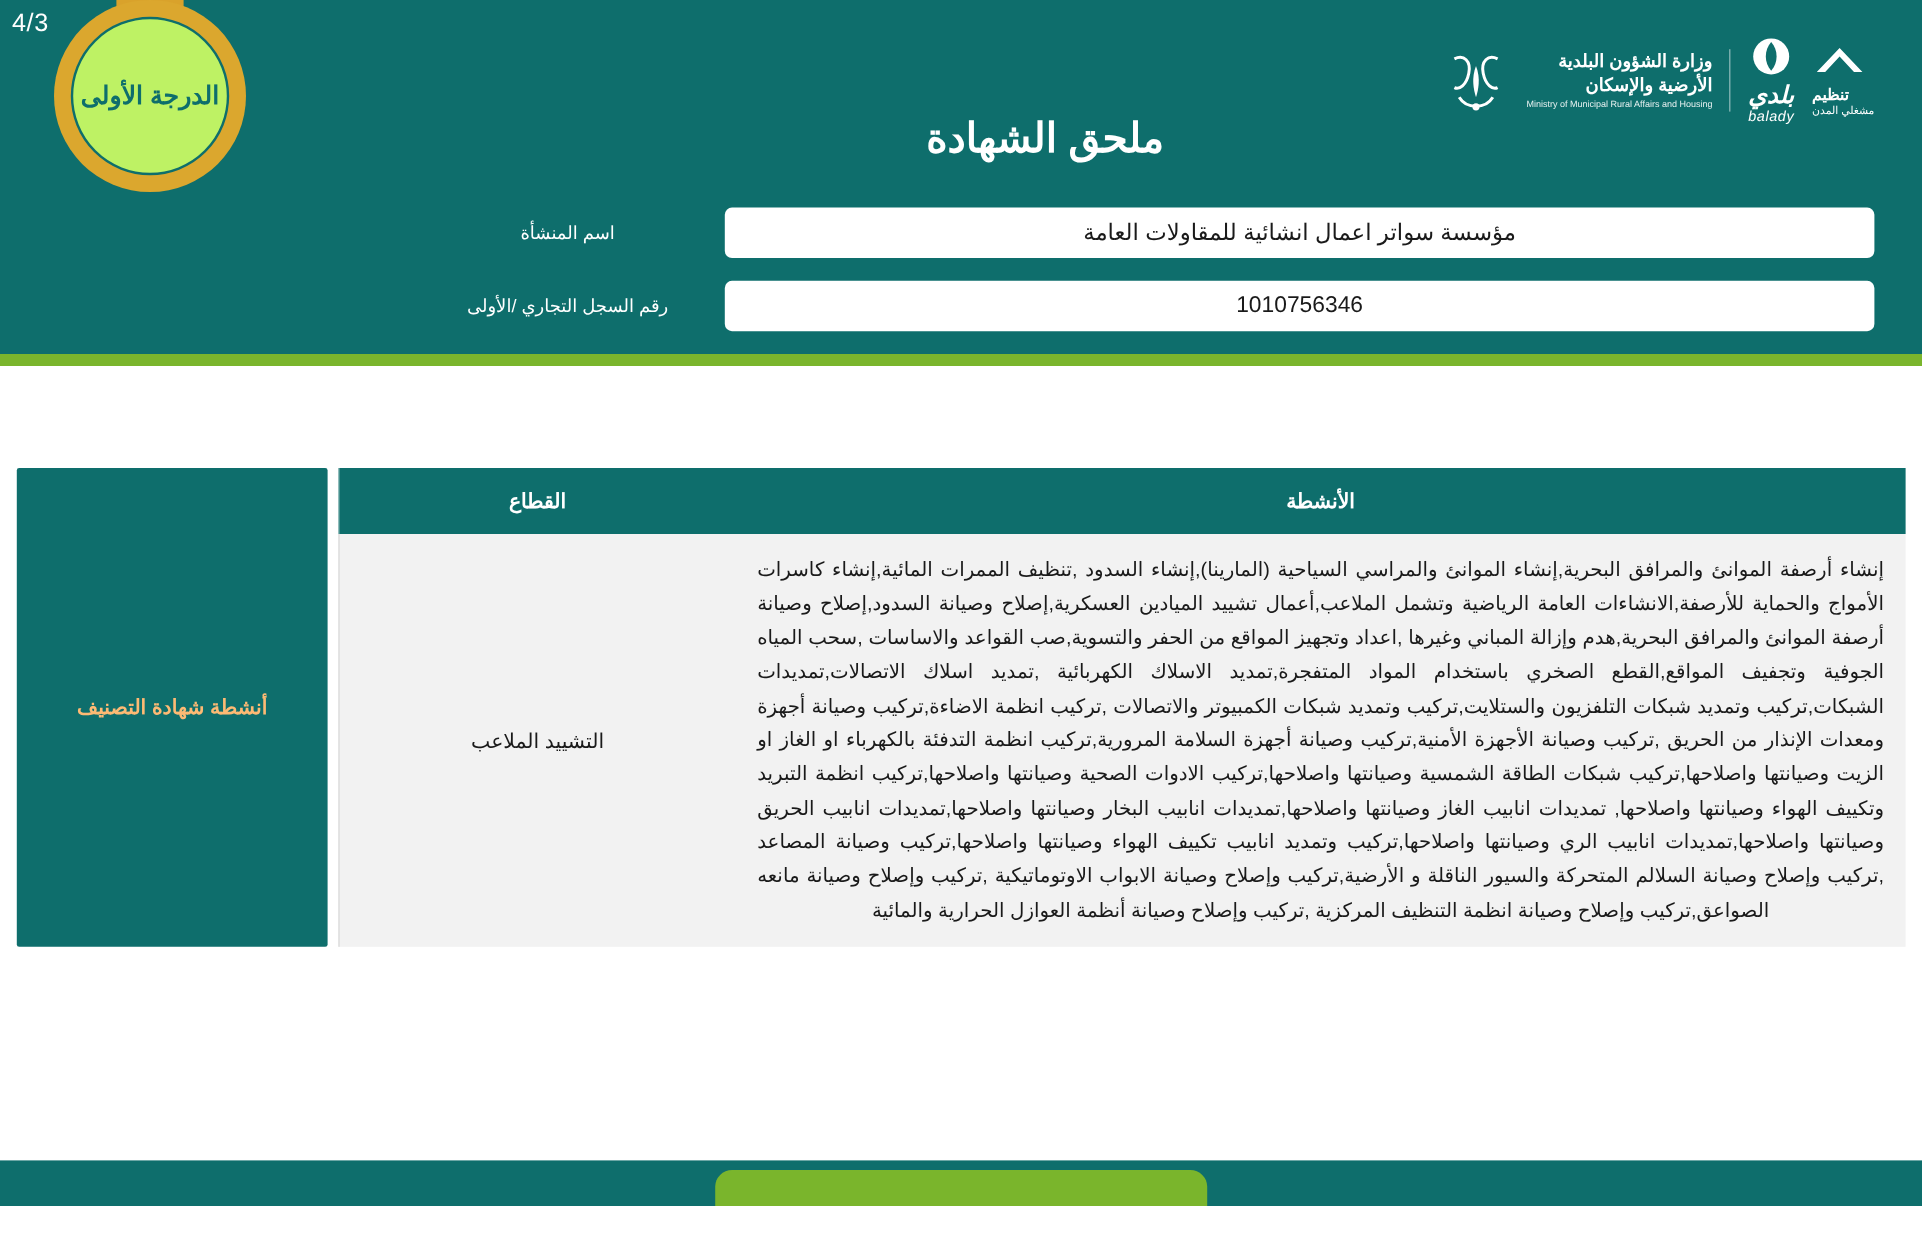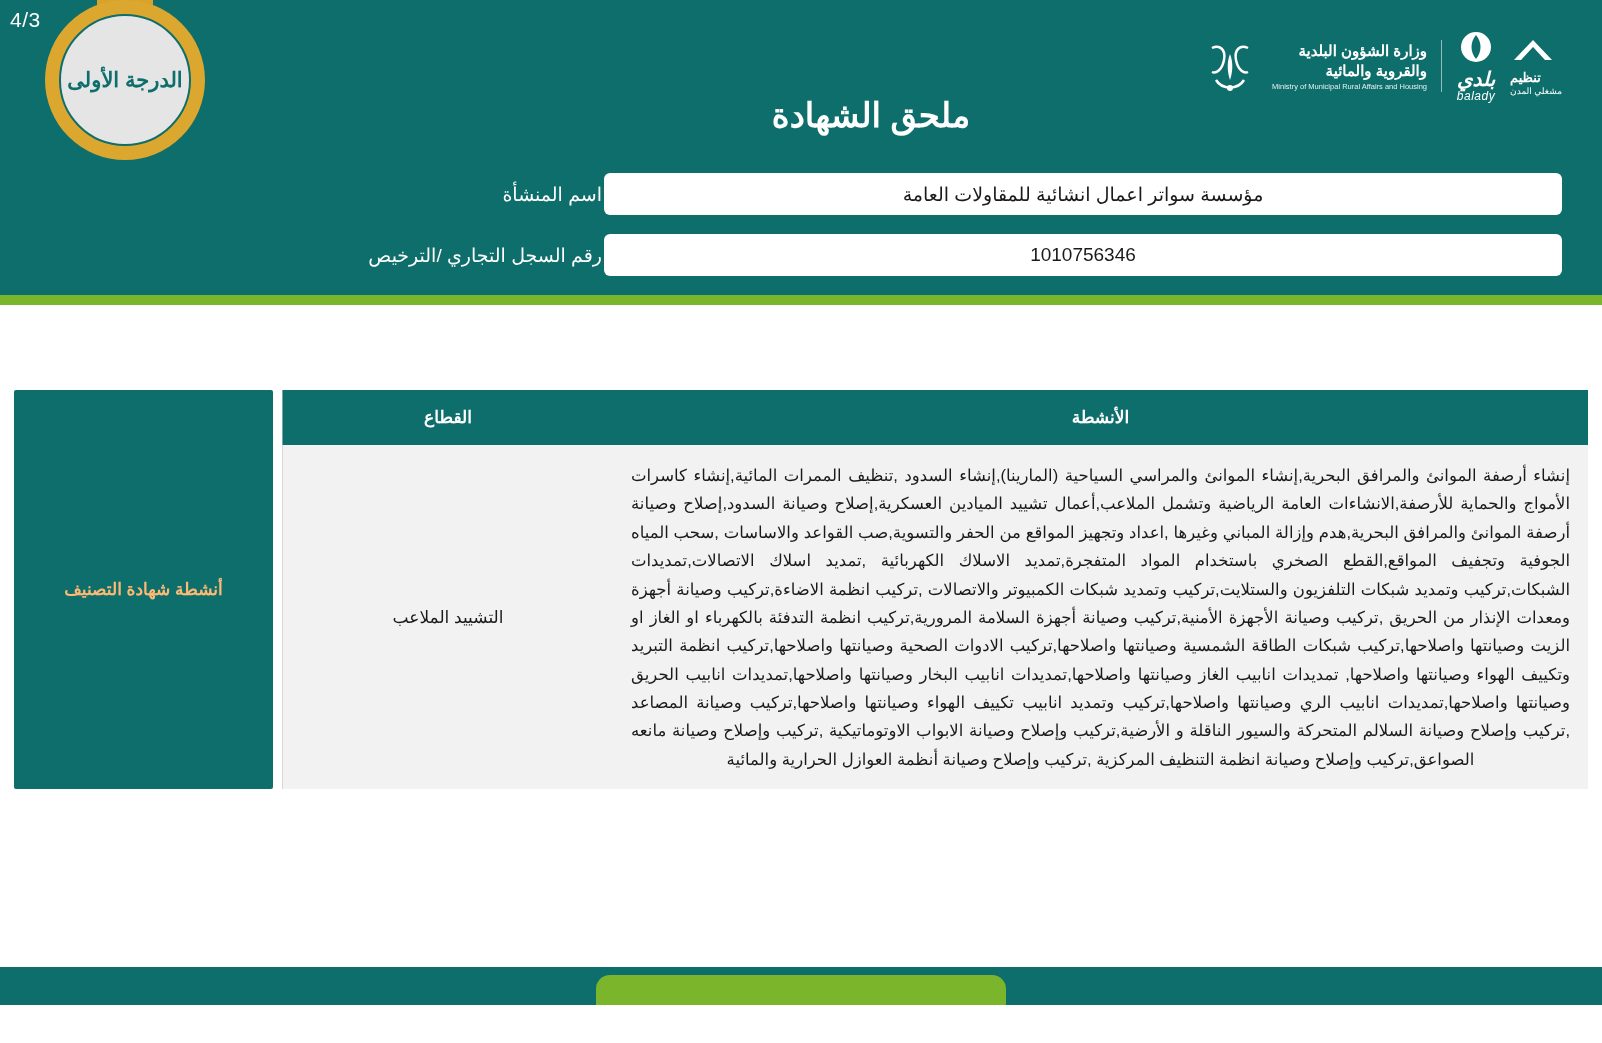--- a/index.html
+++ b/index.html
@@ -68,21 +68,21 @@
     background: #dba72e;
     box-shadow: 0 0 0 0 #dba72e;
   }
   .medal .disc-inner {
     position: absolute;
     top: 56px;
     left: 14px;
     width: 132px;
     height: 132px;
     border-radius: 50%;
-    background: #e5e5e5;
+    background: #bef264;
     border: 2px solid #0e6e6c;
     box-sizing: border-box;
     display: flex;
     align-items: center;
     justify-content: center;
   }
   .medal .disc-inner span {
     color: #0e6e6c;
     font-size: 21px;
     font-weight: bold;
@@ -152,24 +152,24 @@
     flex-direction: row;
     align-items: center;
     right: 40px;
     width: 1230px;
     justify-content: flex-start;
   }
   .field-row.r1 { top: 173px; }
   .field-row.r2 { top: 234px; }
   .field-label {
     color: #ffffff;
-    font-size: 19px;
+    font-size: 15px;
     width: 250px;
-    text-align: right;
-    padding-right: 2px;
+    text-align: center;
+    padding-right: 12px;
     box-sizing: border-box;
   }
   .field-value {
     background: #ffffff;
     border-radius: 6px;
     height: 42px;
     width: 958px;
     display: flex;
     align-items: center;
     justify-content: center;
@@ -302,21 +302,21 @@
         <path d="M20 5 C14 12 14 22 20 29 C26 22 26 12 20 5 Z" fill="#0e6e6c"></path>
       </svg>
       <div class="ar">بلدي</div>
       <div class="en">balady</div>
     </div>
 
     <div class="logo-sep"></div>
 
     <div class="ministry-text">
       <div class="ar1">وزارة الشؤون البلدية</div>
-      <div class="ar2">والقروية والمائية</div>
+      <div class="ar2">الأرضية والإسكان</div>
       <div class="en">Ministry of Municipal Rural Affairs and Housing</div>
     </div>
 
     <div class="emblem">
       <svg width="56" height="64" viewBox="0 0 56 64">
         <path d="M10 14 C18 10 24 16 22 26 C20 36 14 40 10 38" stroke="#ffffff" stroke-width="2.5" fill="none"></path>
         <path d="M46 14 C38 10 32 16 34 26 C36 36 42 40 46 38" stroke="#ffffff" stroke-width="2.5" fill="none"></path>
         <path d="M28 20 C24 30 26 40 28 46 C30 40 32 30 28 20 Z" fill="#ffffff"></path>
         <path d="M14 46 C20 56 36 56 42 46" stroke="#ffffff" stroke-width="2.5" fill="none"></path>
         <circle cx="28" cy="54" r="3" fill="#ffffff"></circle>
@@ -328,21 +328,21 @@
     <span>ملحق الشهادة</span>
   </div>
 
   <div class="field-row r1">
     <div class="field-value">مؤسسة سواتر اعمال انشائية للمقاولات العامة</div>
     <div class="field-label">اسم المنشأة</div>
   </div>
 
   <div class="field-row r2">
     <div class="field-value ltr">1010756346</div>
-    <div class="field-label">رقم السجل التجاري /الترخيص</div>
+    <div class="field-label">رقم السجل التجاري /الأولى</div>
   </div>
 
   <div class="header-accent"></div>
 </div>
 
 <div class="body-area">
 
   <div class="table-wrap">
 
     <div class="table-main">

